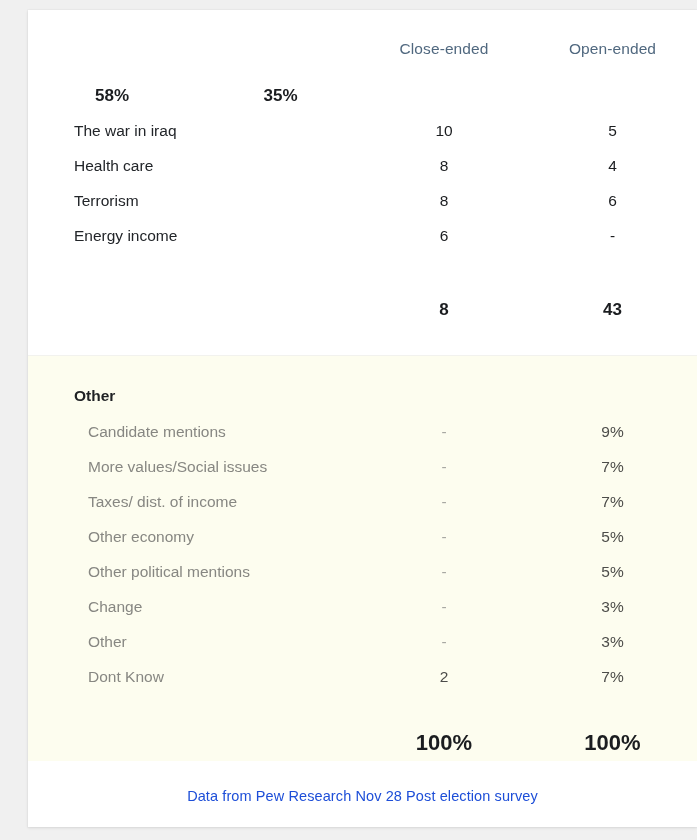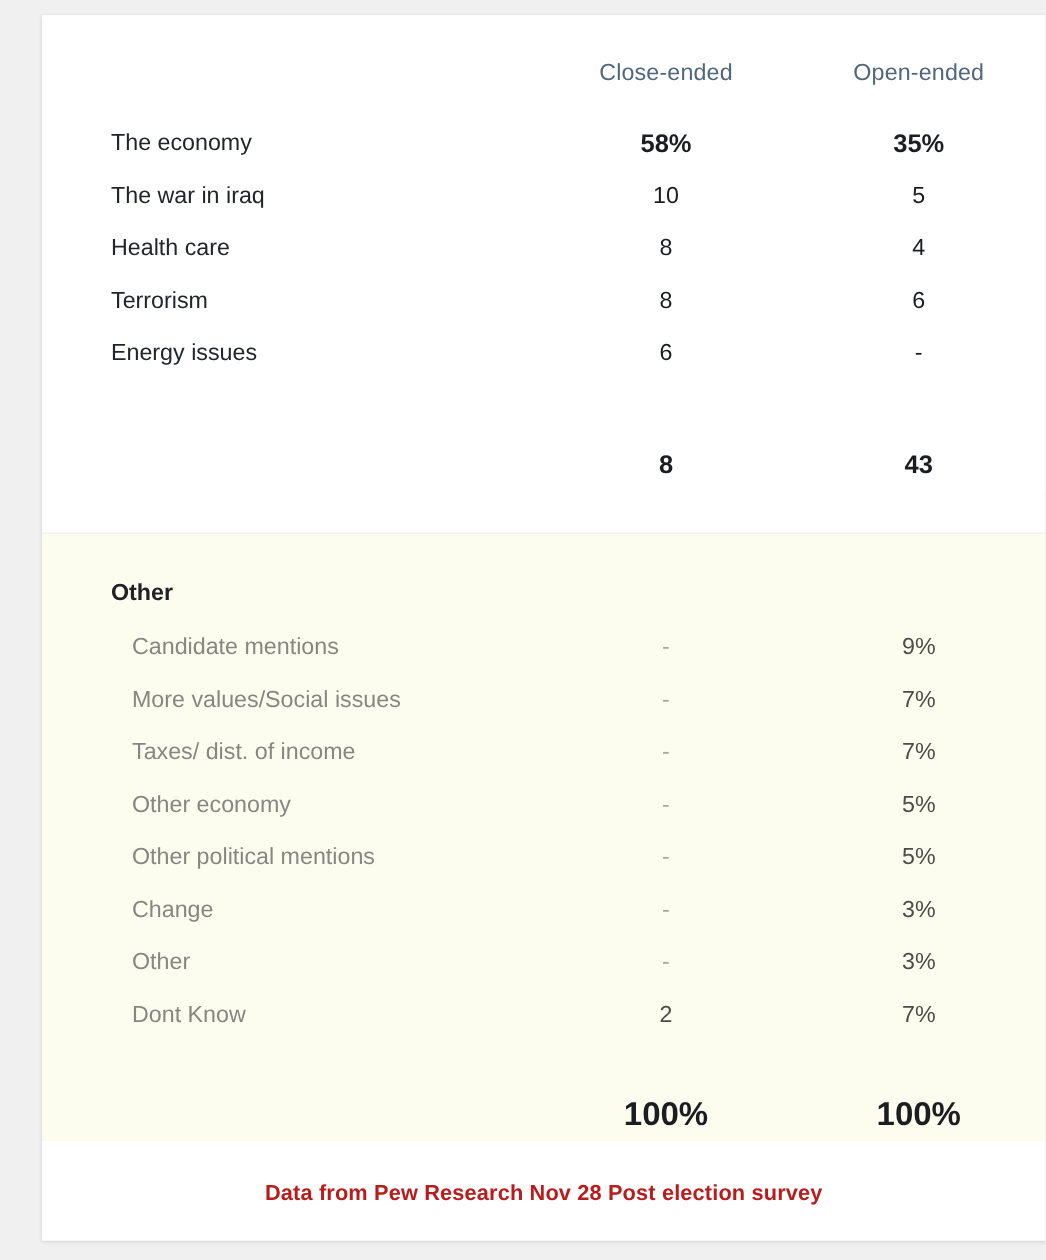--- a/index.html
+++ b/index.html
@@ -133,41 +133,40 @@
 
   
   .footer {
     background: #ffffff;
     height: 70px;
     display: flex;
     align-items: center;
     justify-content: center;
   }
   .footer-text {
-    color: #b91c1c;
+    color: #1d4ed8;
     font-size: 14.5px;
-    font-weight: 700;
+    font-weight: 400;
     letter-spacing: 0.1px;
   }
 </style>
 </head>
 <body>
 
 <div class="card">
 
   <div class="row header-row">
     <div class="c-label"></div>
     <div class="c-num col-head">Close-ended</div>
     <div class="c-num second col-head">Open-ended</div>
   </div>
 
   <div class="main-section">
 
     <div class="row data-row emphasis">
-      <div class="c-label">The economy</div>
       <div class="c-num">58%</div>
       <div class="c-num second">35%</div>
     </div>
 
     <div class="row data-row">
       <div class="c-label">The war in iraq</div>
       <div class="c-num">10</div>
       <div class="c-num second">5</div>
     </div>
 
@@ -177,21 +176,21 @@
       <div class="c-num second">4</div>
     </div>
 
     <div class="row data-row">
       <div class="c-label">Terrorism</div>
       <div class="c-num">8</div>
       <div class="c-num second">6</div>
     </div>
 
     <div class="row data-row">
-      <div class="c-label">Energy issues</div>
+      <div class="c-label">Energy income</div>
       <div class="c-num">6</div>
       <div class="c-num second">-</div>
     </div>
 
     <div class="row subtotal-row">
       <div class="c-label"></div>
       <div class="c-num">8</div>
       <div class="c-num second">43</div>
     </div>
 

